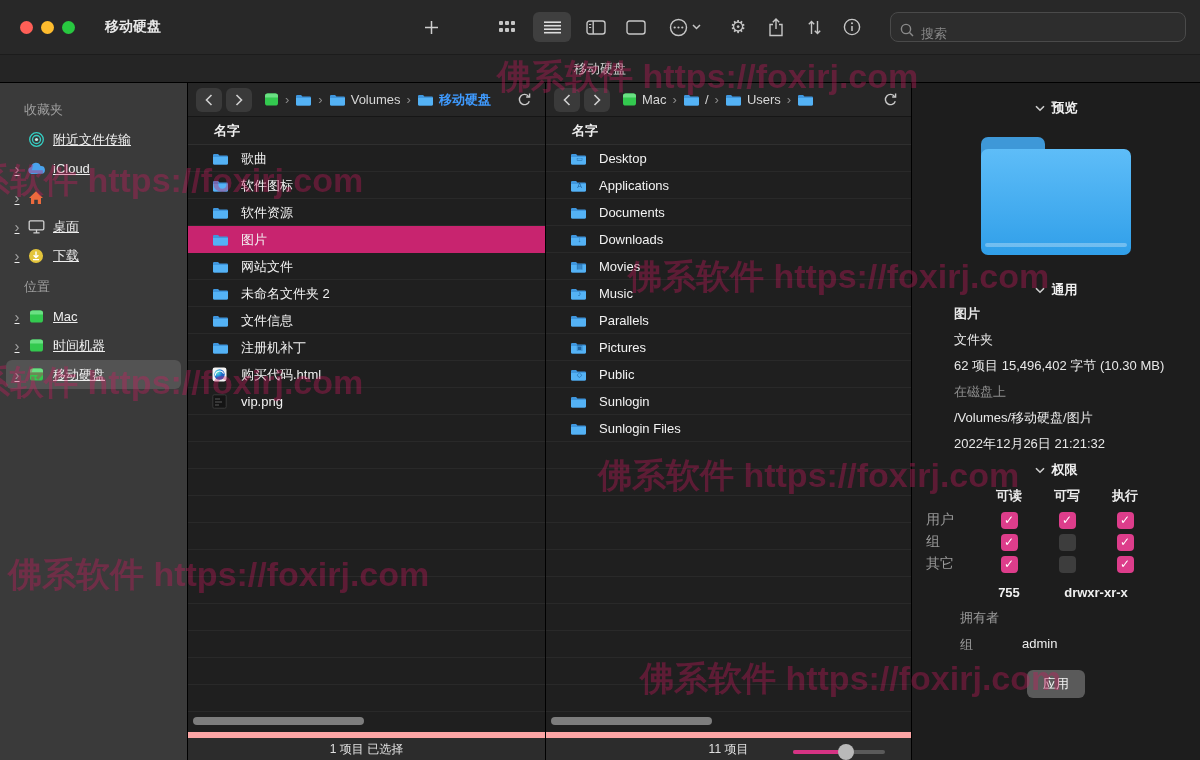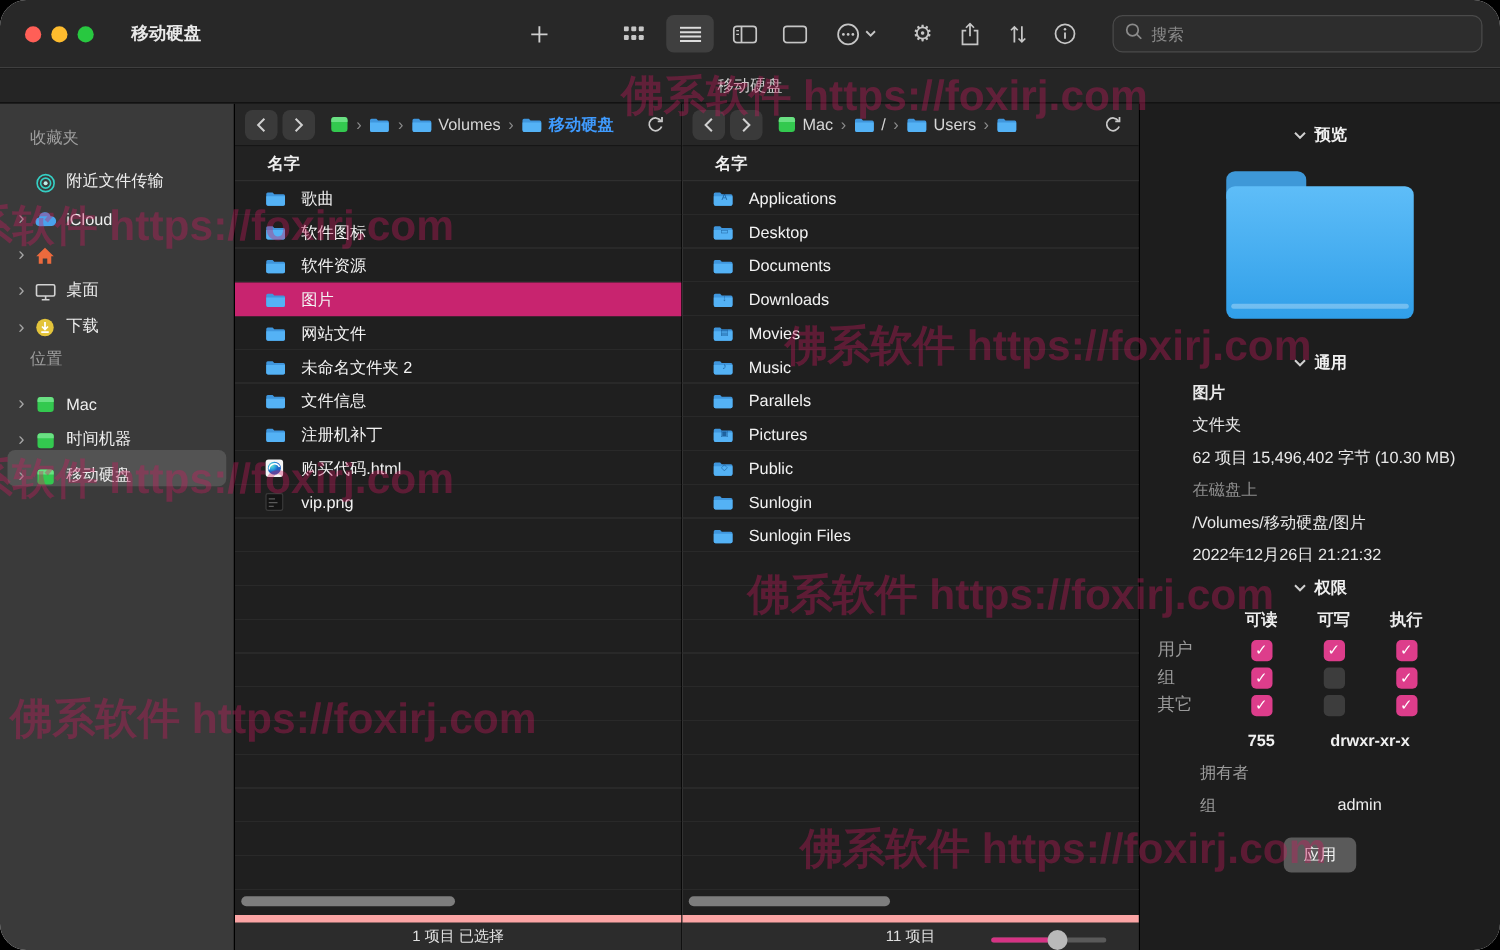--- a/index.html
+++ b/index.html
@@ -1,40 +1,40 @@
 <!DOCTYPE html>
 <html><head>
 <meta charset="utf-8">
 <style>
   * { margin:0; padding:0; box-sizing:border-box; }
   html,body { background:#000; font-family:"Liberation Sans","DejaVu Sans",sans-serif; }
-  #window { position:relative; width:1200px; height:760px; background:#ffffff; border-radius:21px; overflow:hidden; }
+  #window { position:relative; width:1200px; height:760px; background:#bef264; border-radius:0; overflow:hidden; }
 
   
   #toolbar { position:relative; height:54px; background:#282828; display:flex; align-items:center; }
   .tl { width:13px; height:13px; border-radius:50%; margin-right:8px; }
   .tl.red{background:#ff5f57;} .tl.yellow{background:#febc2e;} .tl.green{background:#28c840;}
   #traffic { display:flex; margin-left:20px; }
   #win-title { color:#e9e9e9; font-weight:700; font-size:14px; margin-left:22px; }
   .tbtn { display:flex; align-items:center; justify-content:center; height:30px; min-width:34px; border-radius:6px; color:#c6c6c6; }
   .tbtn.sel { background:#3f3f3f; }
   .tbtn svg { display:block; }
-  #search-box { position:absolute; right:14px; top:12px; width:296px; height:30px; border:1px solid #4a4a4a; border-radius:8px; background:#2d2d2d; display:flex; align-items:center; padding:0 9px; }
+  #search-box { position:absolute; right:14px; top:12px; width:296px; height:30px; border:1px solid #4a4a4a; border-radius:8px; background:#2d2d2d; display:flex; align-items:flex-end; padding:0 9px; }
   #search-box input { background:transparent; border:none; outline:none; color:#dcdcdc; font-size:13px; margin-left:7px; width:240px; font-family:inherit; }
   #search-box input::placeholder { color:#8a8a8a; }
 
   
   #tabbar { height:29px; background:#252525; border-top:1px solid #1c1c1c; border-bottom:1px solid #000; display:flex; align-items:center; justify-content:center; }
   #tabbar .tab-label { color:#cfcfcf; font-size:13px; }
 
   
   #main { display:flex; height:677px; }
   #sidebar { width:188px; background:#3a3a3a; border-right:1px solid #000; padding-top:12px; flex:none; }
   .side-head { color:#9f9f9f; font-size:13px; padding:6px 0 6px 24px; }
-  .side-row { display:flex; align-items:flex-end; height:29px; margin:0 6px; border-radius:6px; padding-left:4px; color:#eeeeee; font-size:13px; }
+  .side-row { display:flex; align-items:center; height:29px; margin:0 6px; border-radius:6px; padding-left:4px; color:#eeeeee; font-size:13px;text-decoration:underline; }
   .side-row.sel { background:#535353; }
   .side-chev { width:14px; color:#a5a5a5; font-size:15px; text-align:center; flex:none; }
   .side-ic { width:20px; height:16px; display:flex; align-items:center; justify-content:center; margin:0 7px 0 2px; flex:none; }
   .side-label { white-space:nowrap; }
 
   .pane { position:relative; background:#1f1f1f; border-right:1px solid #000; display:flex; flex-direction:column; }
   #pane-left { width:358px; flex:none; }
   #pane-right { width:366px; flex:none; }
 
   .pathbar { height:34px; background:#262626; display:flex; align-items:center; padding:0 8px; border-bottom:1px solid #161616; }
@@ -75,21 +75,21 @@
   .g-name { font-weight:700; }
   .g-dim { color:#8e8e8e; }
   #perm-grid { display:grid; grid-template-columns:54px 58px 58px 58px; margin-top:8px; align-items:center; row-gap:4px; }
   .p-colhead { color:#ededed; font-size:13px; font-weight:700; text-align:center; padding-bottom:2px; }
   .p-rowlabel { color:#9a9a9a; font-size:14px; }
   .cbwrap { display:flex; justify-content:center; }
   .cb { width:17px; height:17px; border-radius:4px; background:#3d3d3d; display:flex; align-items:center; justify-content:center; }
   .cb.on { background:#dd3d8b; color:#fff; font-size:12px; font-weight:700; }
   .p-octal { color:#f0f0f0; font-size:13px; font-weight:700; text-align:center; padding-top:8px; }
   .p-mode { grid-column:3 / span 2; color:#f0f0f0; font-size:13px; font-weight:700; text-align:center; padding-top:8px; }
-  .owner-row { display:grid; grid-template-columns:62px auto; margin-left:34px; margin-top:9px; font-size:13px;gap:48px; }
+  .owner-row { display:grid; grid-template-columns:62px auto; margin-left:34px; margin-top:9px; font-size:13px; }
   .owner-row .ol { color:#9a9a9a; }
   .owner-row .ov { color:#eeeeee; }
   #apply-row { display:flex; justify-content:center; margin-top:16px; }
   #apply-btn { background:#5a5a5a; color:#f2f2f2; border:none; border-radius:6px; font-size:13px; padding:5px 16px; font-family:inherit; }
 
   
   .wm { position:absolute; z-index:40; pointer-events:none; white-space:nowrap; font-weight:700; font-size:34px; color:rgba(205,25,95,0.36); }
 </style>
 </head>
 <body>
@@ -531,33 +531,33 @@
           </div>
       </div>
       <div class="colheader">名字</div>
       <div class="filelist" id="files-right">
           <div class="frow">
             <span class="fic">
               <svg width="17" height="14" viewBox="0 0 17 14">
                 <path d="M1 3.1Q1 1.9 2.2 1.9H6.1l1.3 1.5h7.4Q16 3.4 16 4.6V11q0 1.5-1.4 1.5H2.4Q1 12.5 1 11Z" fill="#3f96dd"></path>
                 <path d="M1 4.9h15V11q0 1.5-1.4 1.5H2.4Q1 12.5 1 11Z" fill="#54b2f5"></path>
               </svg>
+              <span class="glyph">▭</span>
+            </span>
+            <span class="fname">Desktop</span>
+          </div>
+          <div class="frow">
+            <span class="fic">
+              <svg width="17" height="14" viewBox="0 0 17 14">
+                <path d="M1 3.1Q1 1.9 2.2 1.9H6.1l1.3 1.5h7.4Q16 3.4 16 4.6V11q0 1.5-1.4 1.5H2.4Q1 12.5 1 11Z" fill="#3f96dd"></path>
+                <path d="M1 4.9h15V11q0 1.5-1.4 1.5H2.4Q1 12.5 1 11Z" fill="#54b2f5"></path>
+              </svg>
               <span class="glyph">A</span>
             </span>
             <span class="fname">Applications</span>
-          </div>
-          <div class="frow">
-            <span class="fic">
-              <svg width="17" height="14" viewBox="0 0 17 14">
-                <path d="M1 3.1Q1 1.9 2.2 1.9H6.1l1.3 1.5h7.4Q16 3.4 16 4.6V11q0 1.5-1.4 1.5H2.4Q1 12.5 1 11Z" fill="#3f96dd"></path>
-                <path d="M1 4.9h15V11q0 1.5-1.4 1.5H2.4Q1 12.5 1 11Z" fill="#54b2f5"></path>
-              </svg>
-              <span class="glyph">▭</span>
-            </span>
-            <span class="fname">Desktop</span>
           </div>
           <div class="frow">
             <span class="fic">
               <svg width="17" height="14" viewBox="0 0 17 14">
                 <path d="M1 3.1Q1 1.9 2.2 1.9H6.1l1.3 1.5h7.4Q16 3.4 16 4.6V11q0 1.5-1.4 1.5H2.4Q1 12.5 1 11Z" fill="#3f96dd"></path>
                 <path d="M1 4.9h15V11q0 1.5-1.4 1.5H2.4Q1 12.5 1 11Z" fill="#54b2f5"></path>
               </svg>
             </span>
             <span class="fname">Documents</span>
           </div>

